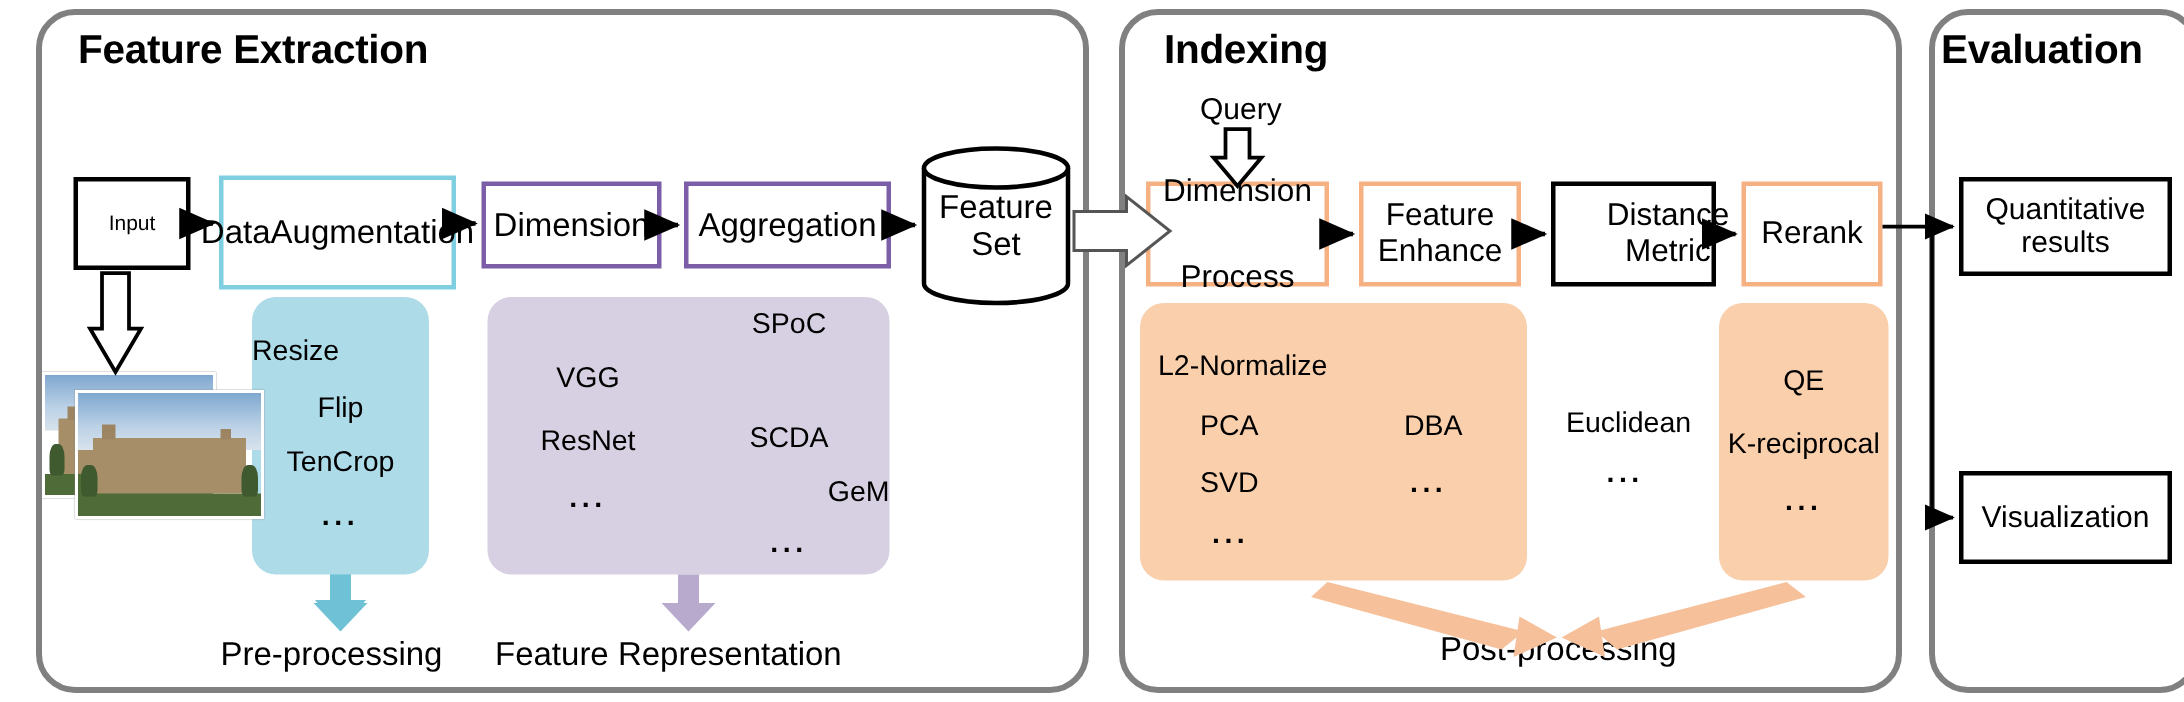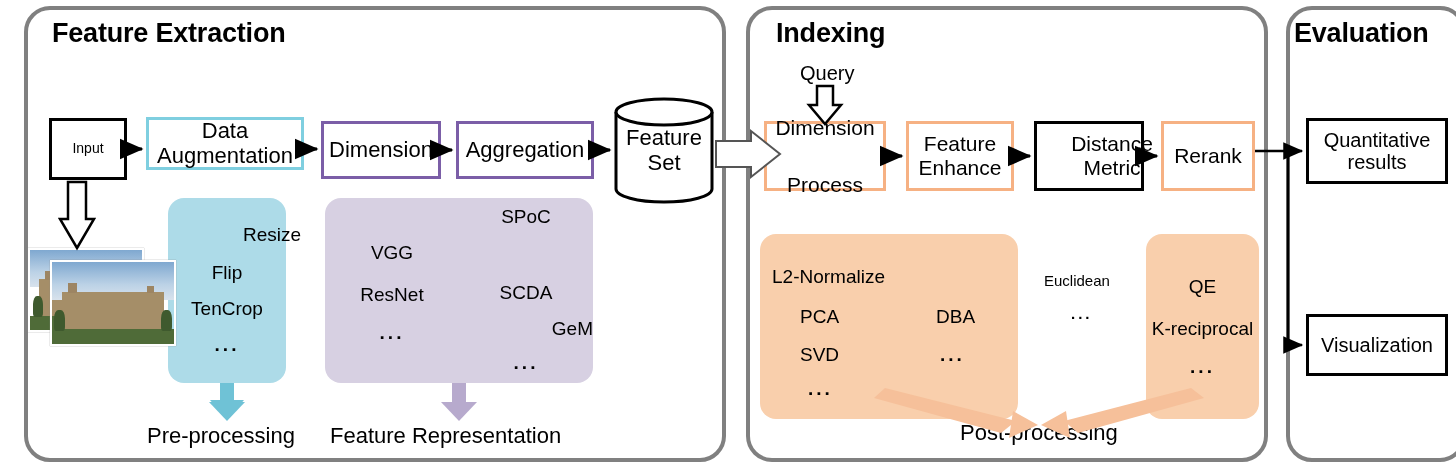--- a/index.html
+++ b/index.html
@@ -13,25 +13,25 @@
   .node{position:absolute;box-sizing:border-box;background:#fff;display:flex;
         align-items:center;justify-content:center;text-align:center;line-height:1.12;}
   .node.blk{border:3px solid #000;}
   .node.cyan{border:3px solid #7fcfe0;}
   .node.purple{border:3px solid #7b5ea7;}
   .node.orange{border:3px solid #f6b183;}
 
   .pool{position:absolute;box-sizing:border-box;border-radius:16px;}
   .pool.cyanfill{background:#addbe8;}
   .pool.purplefill{background:#d7d0e2;}
-  .pool.orangefill{background:#f9cfac;margin-top:32px;}
+  .pool.orangefill{background:#f9cfac;}
   .pitem{position:absolute;font-size:19px;white-space:nowrap;}
   .pitem.dots{letter-spacing:3px;font-weight:bold;}
 
-  .freetext{position:absolute;font-size:15px;white-space:nowrap;}
+  .freetext{position:absolute;font-size:19px;white-space:nowrap;}
   .caption{position:absolute;font-size:22px;white-space:nowrap;}
   .querylbl{position:absolute;font-size:20px;white-space:nowrap;}
 
   svg.ov{position:absolute;left:0;top:0;width:1456px;height:468px;overflow:visible;pointer-events:none;}
 
   .photo{position:absolute;border:2px solid #ffffff;box-shadow:0 0 1px #888;overflow:hidden;}
   .sky{position:absolute;left:0;top:0;right:0;height:46%;
        background:linear-gradient(#7fa8d0,#bcd2e6 60%,#d8e2ec);}
   .grass{position:absolute;left:0;right:0;bottom:0;height:18%;background:#4f6b38;}
   .bldg{position:absolute;left:8%;right:8%;bottom:18%;height:46%;background:#a58e68;}
@@ -50,21 +50,21 @@
   <div class="panel" style="left:730px;top:6px;width:522px;height:456px;"></div>
   <div class="panel-title" style="left:760px;top:18px;">Indexing</div>
 
   <div class="panel" style="left:1270px;top:6px;width:180px;height:456px;"></div>
   <div class="panel-title" style="left:1278px;top:18px;">Evaluation</div>
 
   <div class="node blk" style="left:33px;top:118px;width:78px;height:62px;font-size:14px;">
     <span>Input</span>
   </div>
 
-  <div class="node cyan" style="left:130px;top:117px;width:158px;height:53px;font-size:22px;flex-direction:column;">
+  <div class="node cyan" style="left:130px;top:117px;width:158px;height:76px;font-size:22px;">
     <span>Data</span>
     <span>Augmentation</span>
   </div>
 
   <div class="node purple" style="left:305px;top:121px;width:120px;height:58px;font-size:22px;">
     <span>Dimension</span>
   </div>
 
   <div class="node purple" style="left:440px;top:121px;width:138px;height:58px;font-size:22px;">
     <span>Aggregation</span>
@@ -75,21 +75,21 @@
       <path d="M2,14 L2,91 A48,13 0 0 0 98,91 L98,14" fill="#ffffff" stroke="#000" stroke-width="3"></path>
       <ellipse cx="50" cy="14" rx="48" ry="13" fill="#ffffff" stroke="#000" stroke-width="3"></ellipse>
     </svg>
     <div style="position:absolute;left:0;top:28px;width:100px;text-align:center;font-size:22px;line-height:1.12;">
       <div>Feature</div>
       <div>Set</div>
     </div>
   </div>
 
   <div class="pool cyanfill" style="left:152px;top:198px;width:118px;height:185px;">
-    <div class="pitem" style="left:0;top:26px;width:118px;text-align:center;padding-left:45px;">Resize</div>
+    <div class="pitem" style="left:0;top:26px;width:118px;">Resize</div>
     <div class="pitem" style="left:0;top:64px;width:118px;text-align:center;">Flip</div>
     <div class="pitem" style="left:0;top:100px;width:118px;text-align:center;">TenCrop</div>
     <div class="pitem dots" style="left:0;top:136px;width:118px;text-align:center;">...</div>
   </div>
   <div class="caption" style="left:131px;top:423px;">Pre-processing</div>
 
   <div class="pool purplefill" style="left:309px;top:198px;width:268px;height:185px;">
     <div class="pitem" style="left:0;top:44px;width:134px;text-align:center;">VGG</div>
     <div class="pitem" style="left:0;top:86px;width:134px;text-align:center;">ResNet</div>
     <div class="pitem dots" style="left:0;top:124px;width:134px;text-align:center;">...</div>

